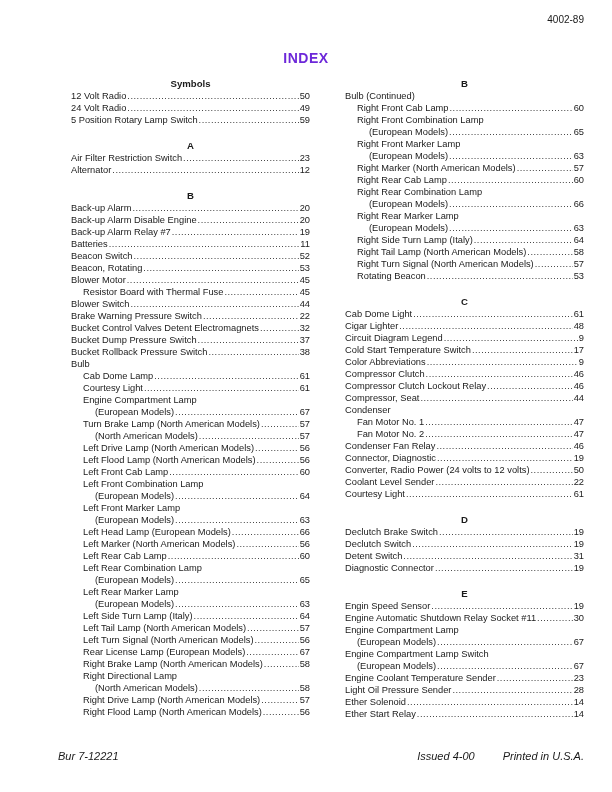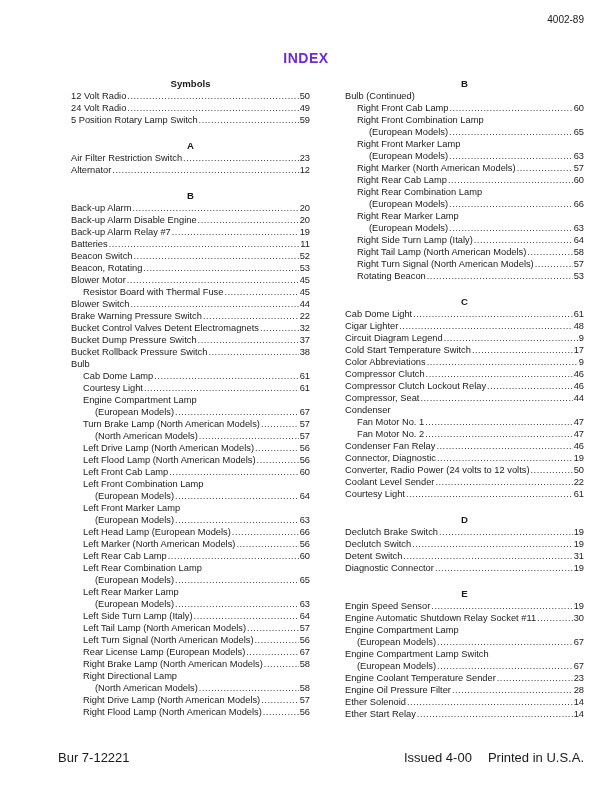--- a/index.html
+++ b/index.html
@@ -87,26 +87,27 @@
   .indent-1 .t { padding-left: 12px; }
   .indent-2 .t { padding-left: 24px; }
   .page-footer {
     position: absolute;
     left: 58px;
     right: 28px;
     top: 750px;
     display: flex;
     justify-content: space-between;
     align-items: flex-end;
-    font-size: 13px;
+    font-size: 11px;
     color: #1a1a1a;
+    font-style: italic;
   }
   .footer-right {
     display: flex;
-    gap: 16px;
+    gap: 28px;
   }
 </style>
 </head>
 <body>
 
 <div class="page">
 
   <div class="page-header">
     <span>4002-89</span>
   </div>
@@ -543,21 +544,21 @@
           <span class="t">(European Models)</span>
           <span class="leader"></span>
           <span class="pg">67</span>
         </div>
         <div class="entry indent-0">
           <span class="t">Engine Coolant Temperature Sender</span>
           <span class="leader"></span>
           <span class="pg">23</span>
         </div>
         <div class="entry indent-0">
-          <span class="t">Engine Oil Pressure Filter</span>
+          <span class="t">Light Oil Pressure Sender</span>
           <span class="leader"></span>
           <span class="pg">28</span>
         </div>
         <div class="entry indent-0">
           <span class="t">Ether Solenoid</span>
           <span class="leader"></span>
           <span class="pg">14</span>
         </div>
         <div class="entry indent-0">
           <span class="t">Ether Start Relay</span>

